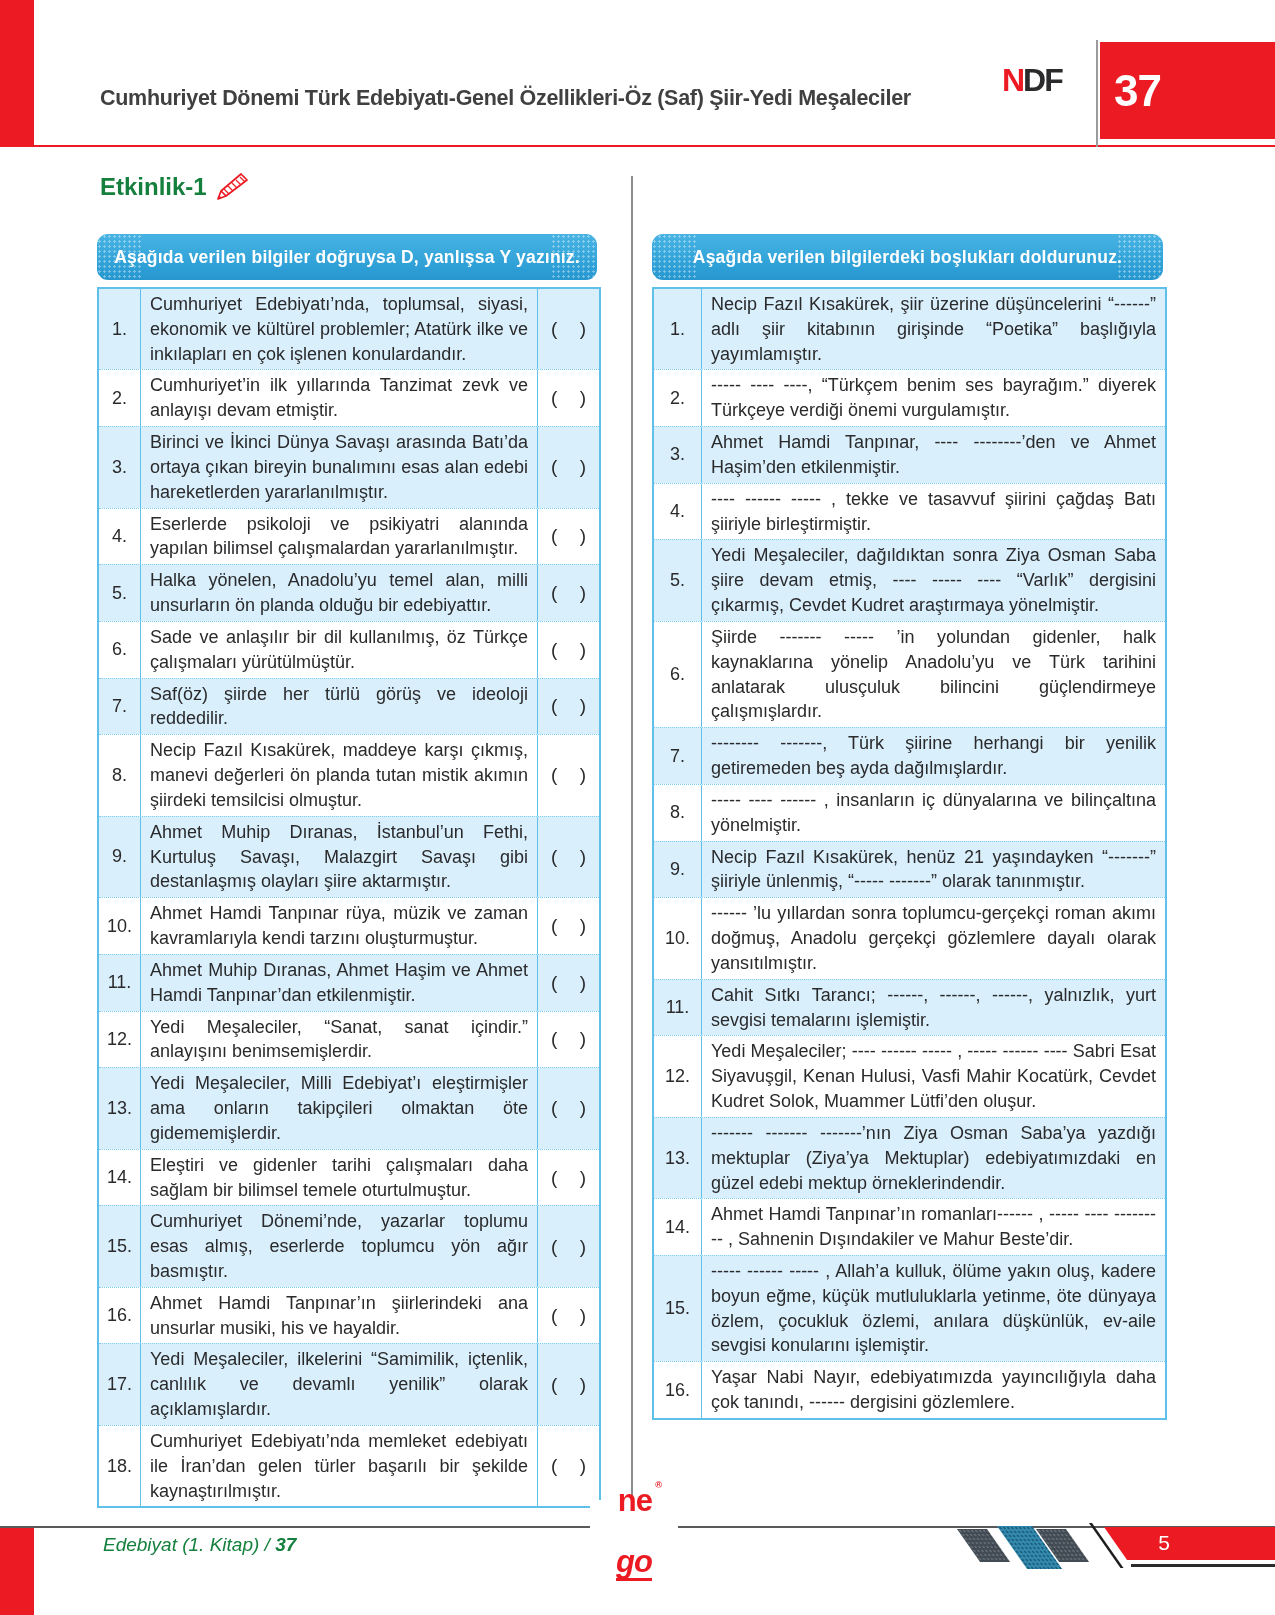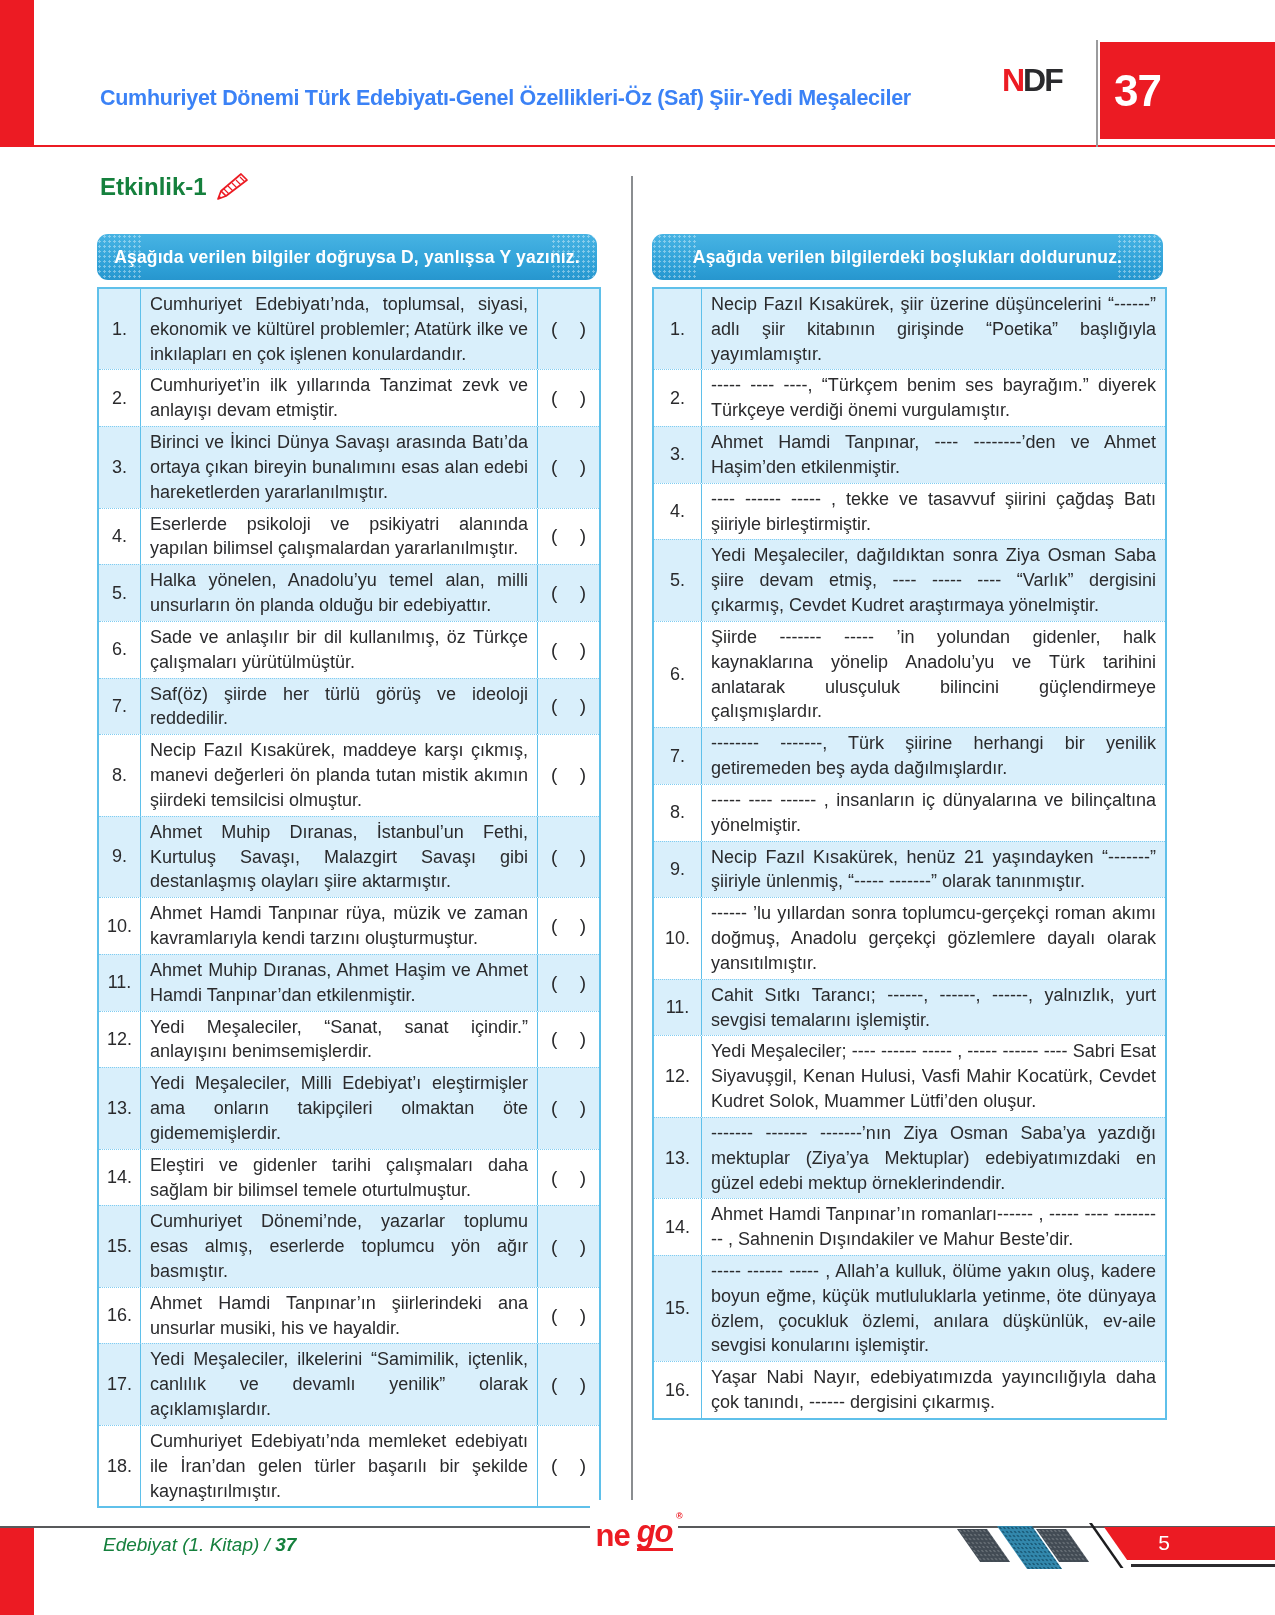--- a/index.html
+++ b/index.html
@@ -3,21 +3,21 @@
 <meta charset="utf-8">
 <style>
   html,body{margin:0;padding:0;background:#fff;}
   .page{position:relative;width:1275px;height:1615px;background:#fff;overflow:hidden;
         font-family:"Liberation Sans",sans-serif;color:#2a2a2c;}
 
   
   .red-bar-top{position:absolute;left:0;top:0;width:34px;height:146px;background:#EC1B23;}
   .red-rule{position:absolute;left:0;top:145px;width:1275px;height:2px;background:#EC1B23;}
   .page-title{position:absolute;left:100px;top:86px;font-size:21.5px;font-weight:bold;
-              letter-spacing:-0.3px;color:#3b82f6;}
+              letter-spacing:-0.3px;color:#404040;}
   .ndf{position:absolute;left:1002px;top:62px;font-size:32px;font-weight:bold;letter-spacing:-2px;}
   .ndf .n{color:#EC1B23;} .ndf .df{color:#2b2b2e;}
   .ndf-vline{position:absolute;left:1096px;top:40px;width:2px;height:107px;background:#9b9b9d;}
   .ndf-box{position:absolute;left:1100px;top:42px;width:175px;height:97px;background:#EC1B23;
            display:flex;align-items:center;}
   .ndf-box span{color:#fff;font-size:44px;font-weight:bold;padding-left:14px;letter-spacing:-1px;}
 
   
   .activity{position:absolute;left:100px;top:172px;display:flex;align-items:center;gap:8px;}
   .activity .label{color:#15803d;font-size:24px;font-weight:bold;}
@@ -54,21 +54,21 @@
 
   
   .footer-line{position:absolute;left:0;top:1526px;width:1275px;height:2px;background:#58595B;}
   .red-bar-bottom{position:absolute;left:0;top:1528px;width:34px;height:87px;background:#EC1B23;}
   .book-label{position:absolute;left:103px;top:1534px;font-style:italic;font-size:19px;color:#15803d;}
   .book-label .bnum{font-weight:bold;font-style:italic;}
 
   .nego{position:absolute;left:590px;top:1500px;width:88px;height:66px;background:#fff;
         display:flex;align-items:center;justify-content:center;}
   .nego-mark{position:relative;color:#EC1B23;font-weight:bold;font-size:31px;letter-spacing:-1px;
-             display:flex;align-items:flex-end;line-height:1;}
+             display:flex;align-items:flex-end;line-height:1;flex-direction:column;}
   .nego-gap{width:3px;height:30px;background:#fff;margin:0 1px;border-left:2px solid #fff;}
   .nego-go{border-bottom:3px solid #EC1B23;padding-bottom:1px;font-style:italic;}
   .nego-reg{position:absolute;right:-9px;top:-4px;font-size:9px;font-weight:bold;color:#EC1B23;}
 
   .shape{position:absolute;transform:skewX(35deg);transform-origin:top left;}
   .sh-dark1{left:957px;top:1529px;width:30px;height:33px;background:#414A53;
             background-image:radial-gradient(rgba(255,255,255,.18) 1px,transparent 1.1px);background-size:4px 4px;}
   .sh-blue{left:997px;top:1526px;width:35px;height:43px;background:#3389AE;
            background-image:radial-gradient(rgba(0,40,60,.45) 1px,transparent 1.1px);background-size:4px 4px;}
   .sh-dark2{left:1036px;top:1529px;width:30px;height:33px;background:#414A53;
@@ -318,21 +318,21 @@
       <div class="t-row">
         <div class="cell num">14.</div>
         <div class="cell txt">Ahmet Hamdi Tanpınar’ın romanları------ , ----- ---- --------- , Sahnenin Dışındakiler ve Mahur Beste’dir.</div>
       </div>
       <div class="t-row alt">
         <div class="cell num">15.</div>
         <div class="cell txt">----- ------ ----- , Allah’a kulluk, ölüme yakın oluş, kadere boyun eğme, küçük mutluluklarla yetinme, öte dünyaya özlem, çocukluk özlemi, anılara düşkünlük, ev-aile sevgisi konularını işlemiştir.</div>
       </div>
       <div class="t-row">
         <div class="cell num">16.</div>
-        <div class="cell txt">Yaşar Nabi Nayır, edebiyatımızda yayıncılığıyla daha çok tanındı, ------ dergisini çıkarmış.</div>
+        <div class="cell txt">Yaşar Nabi Nayır, edebiyatımızda yayıncılığıyla daha çok tanındı, ------ dergisini gözlemlere.</div>
       </div>
     </div>
 
   <div class="footer-line"></div>
   <div class="red-bar-bottom"></div>
   <div class="book-label"><span>Edebiyat (1. Kitap) / </span><span class="bnum">37</span></div>
 
   <div class="nego">
     <div class="nego-mark">
       <span>ne</span>

